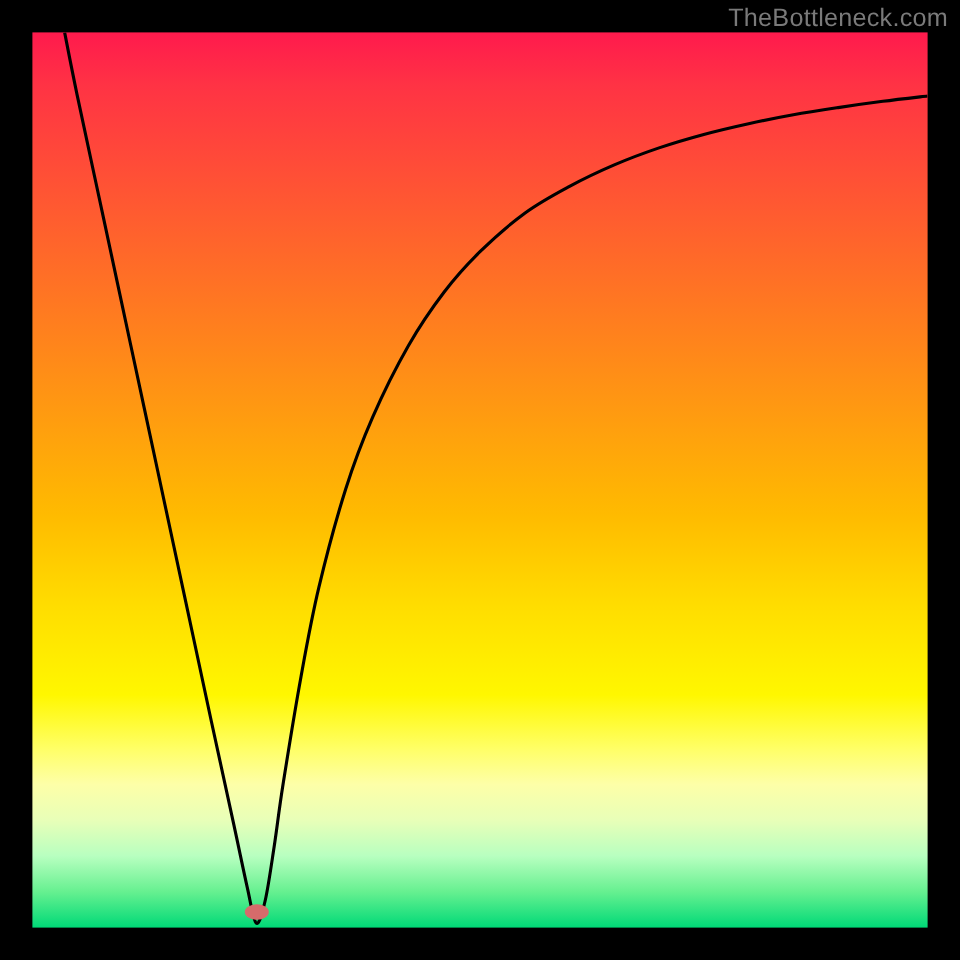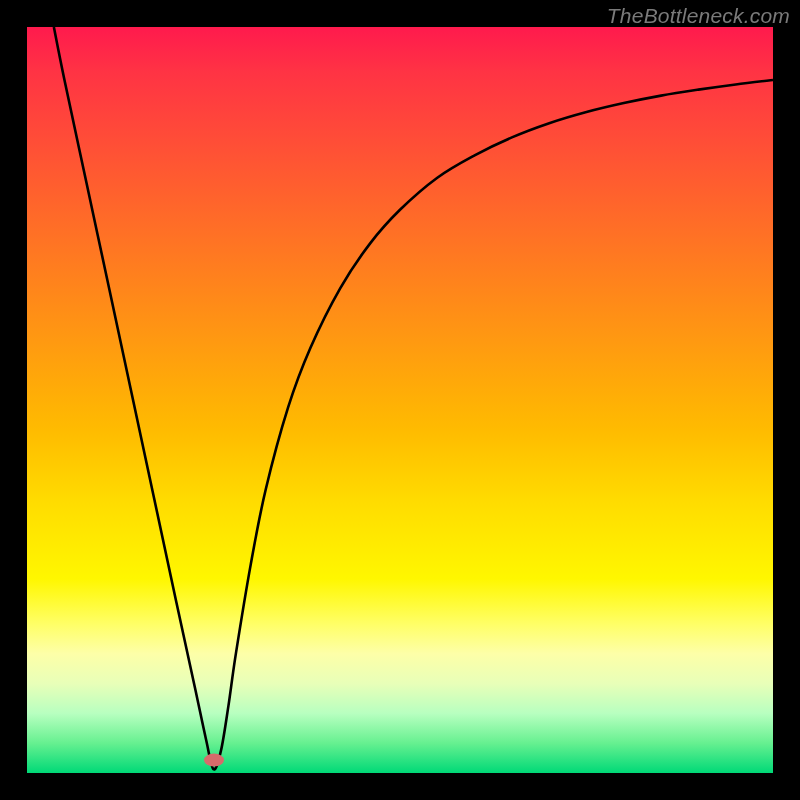--- a/index.html
+++ b/index.html
@@ -36,21 +36,20 @@
   }
   .watermark {
     position: absolute;
     top: 4px;
     right: 10px;
     color: #7a7a7a;
     font-size: 21px;
     font-weight: 500;
     letter-spacing: 0.2px;
     z-index: 10;
-    font-style: italic;
   }
   svg.curve {
     position: absolute;
     left: 0;
     top: 0;
     width: 746px;
     height: 746px;
   }
   .marker {
     position: absolute;

